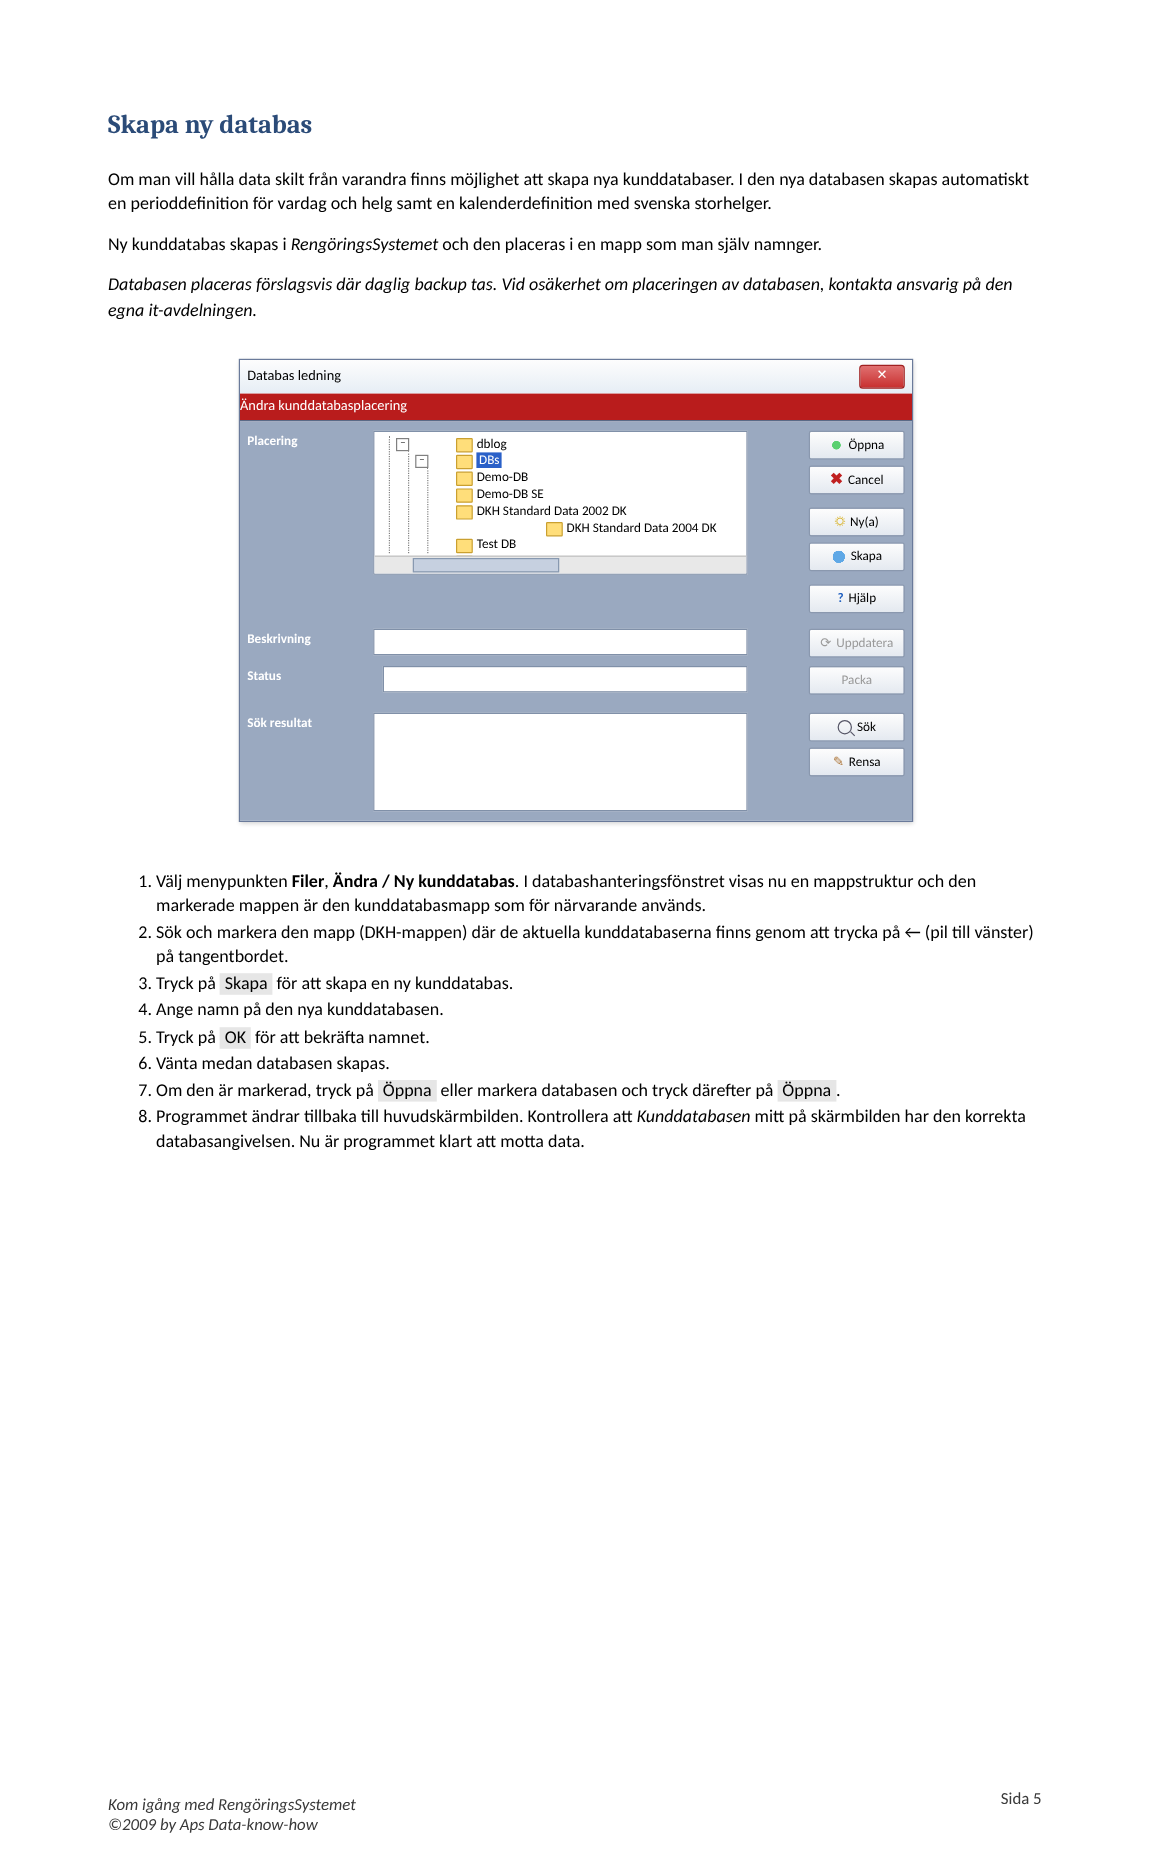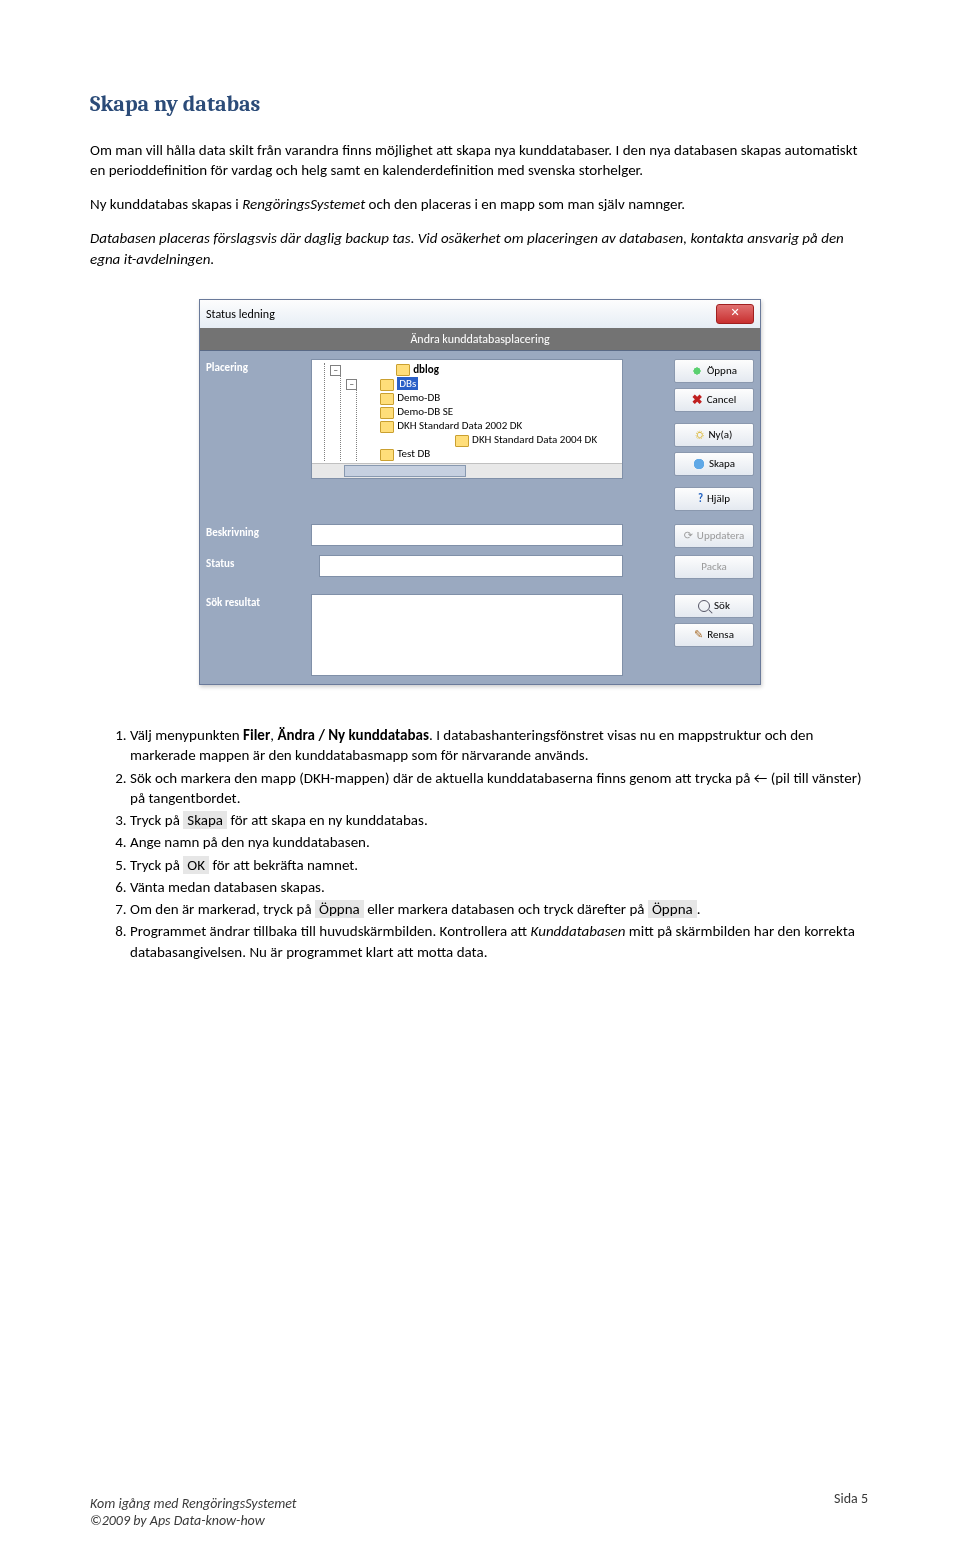--- a/index.html
+++ b/index.html
@@ -69,23 +69,23 @@
     color: #fff;
     border: 1px solid #a02020;
     border-radius: 3px;
     width: 36px;
     height: 18px;
     text-align: center;
     line-height: 16px;
     font-size: 11px;
   }
   .dlg-sub {
-    background: #737373;
+    background: #b91c1c;
     color: #fff;
-    text-align: center;
+    text-align: left;
     padding: 3px 0;
     font-size: 12px;
     border-bottom: 1px solid #5a6a86;
   }
   .dlg-body {
     background: #9aa9c0;
     padding: 0 6px 8px 6px;
   }
   .dlg-row {
     display: flex;
@@ -235,42 +235,42 @@
   <p>Om man vill hålla data skilt från varandra finns möjlighet att skapa nya kunddatabaser. I den nya databasen skapas automatiskt en perioddefinition för vardag och helg samt en kalenderdefinition med svenska storhelger.</p>
 
   <p>
     <span>Ny kunddatabas skapas i </span><span class="italic">RengöringsSystemet</span><span> och den placeras i en mapp som man själv namnger.</span>
   </p>
 
   <p class="italic">Databasen placeras förslagsvis där daglig backup tas. Vid osäkerhet om placeringen av databasen, kontakta ansvarig på den egna  it-avdelningen.</p>
 
   <div class="dlg-wrap">
     <div class="dlg-title">
-      <span>Status ledning</span>
+      <span>Databas ledning</span>
       <span class="dlg-close">✕</span>
     </div>
     <div class="dlg-sub">Ändra kunddatabasplacering</div>
     <div class="dlg-body">
 
       <div class="dlg-row">
         <div class="dlg-label">Placering</div>
         <div class="tree">
           <div class="tree-lines">
             <div class="tvline" style="left:8px; top:0; height:98px;"></div>
             <div class="tvline" style="left:24px; top:12px; height:86px;"></div>
             <div class="tvline" style="left:40px; top:26px; height:72px;"></div>
           </div>
           <div style="position:absolute; left:18px; top:3px;">
             <span class="box-node">−</span>
           </div>
           <div style="position:absolute; left:34px; top:17px;">
             <span class="box-node">−</span>
           </div>
           <div class="tree-list" id="tree-list" style="position: relative;">
-              <div class="tree-item" style="margin-left: 30px; font-weight: bold;"><span class="folder-icon"></span><span class="name">dblog</span></div>
+              <div class="tree-item" style="margin-left: 14px;"><span class="folder-icon"></span><span class="name">dblog</span></div>
               <div class="tree-item sel" style="margin-left: 14px;"><span class="folder-icon"></span><span class="name">DBs</span></div>
               <div class="tree-item" style="margin-left: 14px;"><span class="folder-icon"></span><span class="name">Demo-DB</span></div>
               <div class="tree-item" style="margin-left: 14px;"><span class="folder-icon"></span><span class="name">Demo-DB SE</span></div>
               <div class="tree-item" style="margin-left: 14px;"><span class="folder-icon"></span><span class="name">DKH Standard Data 2002 DK</span></div>
               <div class="tree-item" style="margin-left: 14px; text-align: center;"><span class="folder-icon"></span><span class="name">DKH Standard Data 2004 DK</span></div>
               <div class="tree-item" style="margin-left: 14px;"><span class="folder-icon"></span><span class="name">Test DB</span></div>
               <div class="tree-item" style="margin-left: 14px;"><span class="folder-icon"></span><span class="name">User-DB</span></div>
             </div>
           <div class="tree-scroll">
               <div class="thumb"></div>

